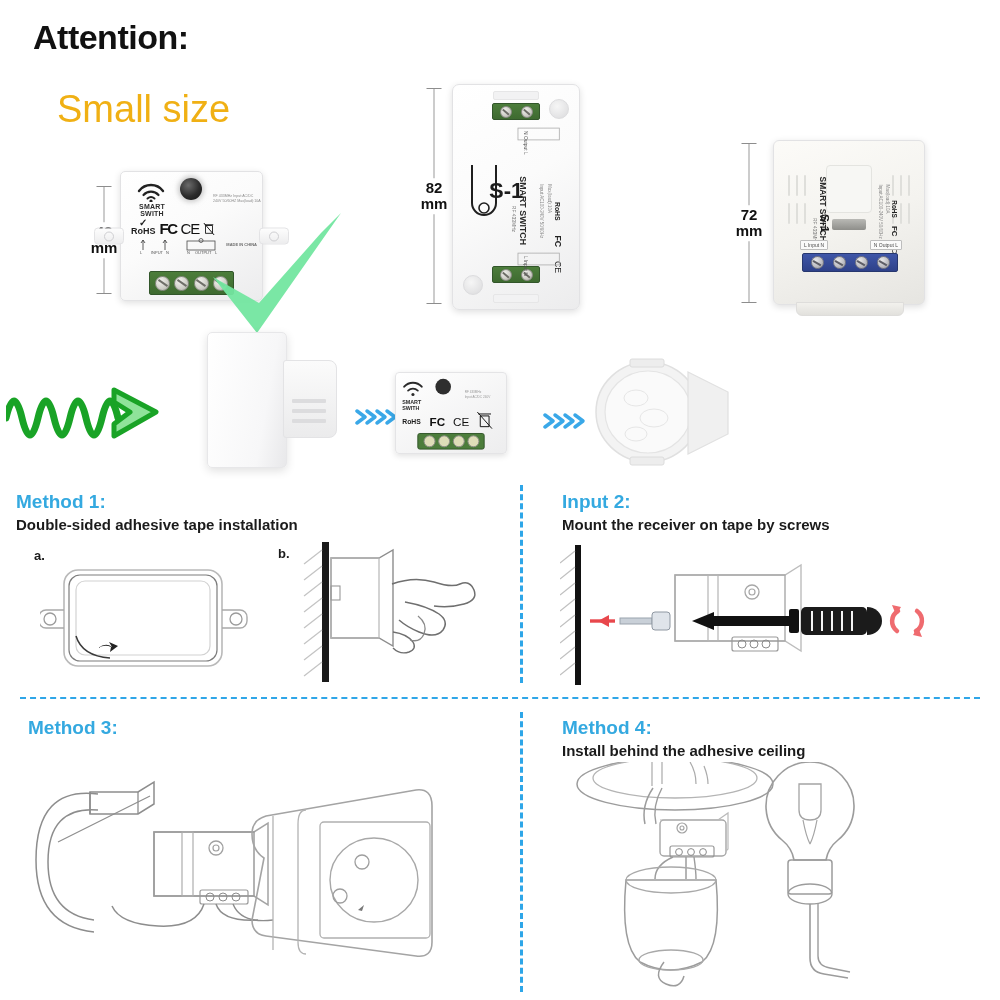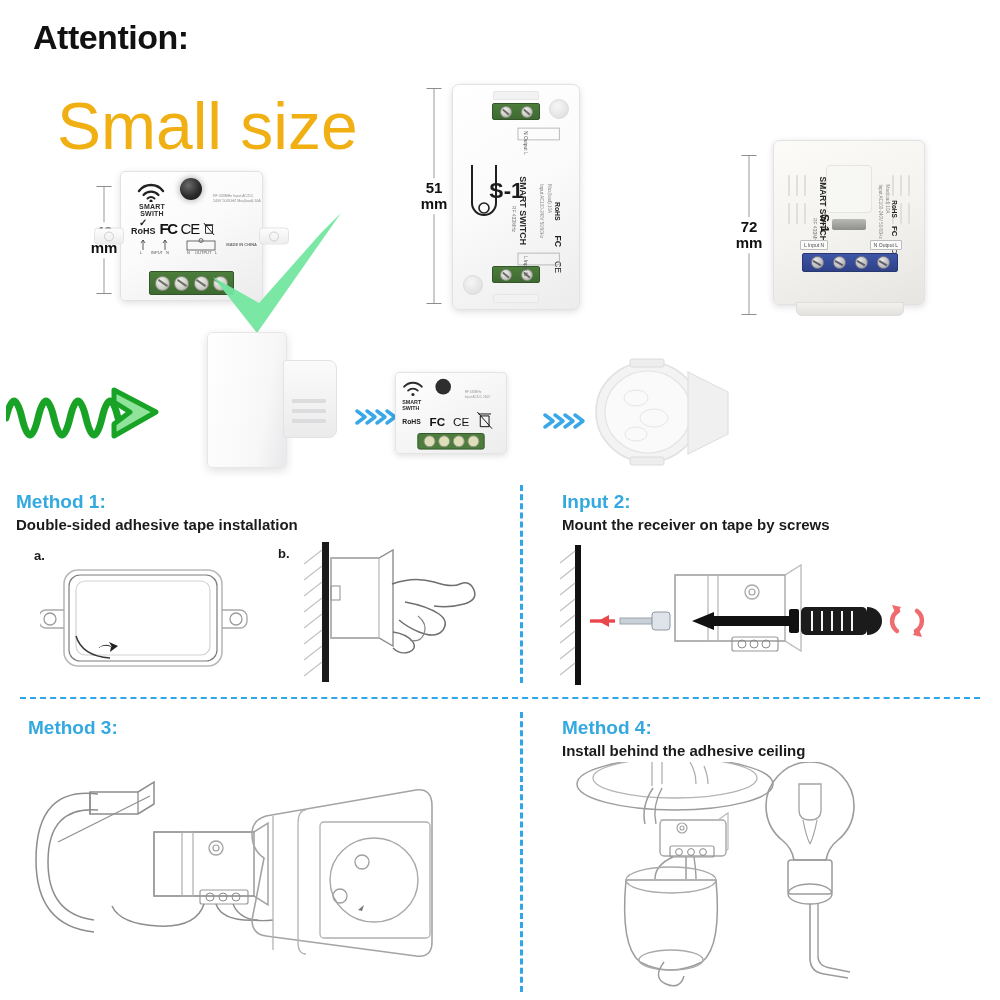--- a/index.html
+++ b/index.html
@@ -13,21 +13,21 @@
   .page { position: relative; width: 1000px; height: 1000px; background:#fff; }
 
   
   .attention {
     position: absolute; left: 33px; top: 18px;
     font-size: 34px; font-weight: 700; color: #111;
     letter-spacing: -0.5px;
   }
   .smallsize {
     position: absolute; left: 57px; top: 88px;
-    font-size: 66px; font-weight: 400; color: #f0b014;
+    font-size: 38px; font-weight: 400; color: #f0b014;
     letter-spacing: 0px;
   }
 
   
   .dim { position: absolute; }
   .dim .line {
     position: absolute; left: 50%; top: 0; width: 1px; height: 100%;
     background: #9a9a9a; transform: translateX(-50%);
   }
   .dim .cap {
@@ -39,21 +39,21 @@
   .dim .val {
     position: absolute; left: 50%; top: 50%;
     transform: translate(-50%, -50%);
     background: #fff; padding: 2px 4px;
     font-size: 15px; font-weight: 700; color: #111;
     line-height: 1.05; text-align: center; white-space: pre-line;
   }
 
   #dim-42 { left: 84px;  top: 186px; width: 40px; height: 108px; }
   #dim-82 { left: 414px; top: 88px;  width: 40px; height: 216px; }
-  #dim-72 { left: 729px; top: 155px; width: 40px; height: 160px; }
+  #dim-72 { left: 729px; top: 143px; width: 40px; height: 160px; }
 
   
   .dev {
     position: absolute;
     background: linear-gradient(150deg,#ffffff 0%,#fbfbfb 45%,#ececed 100%);
     border: 1px solid #e2e2e4;
     border-radius: 5px;
     box-shadow: 0 2px 7px rgba(0,0,0,.13);
   }
   .wing {
@@ -282,21 +282,21 @@
     <div class="line"></div>
     <div class="cap top"></div>
     <div class="cap bot"></div>
     <div class="val">42
 mm</div>
   </div>
   <div class="dim" id="dim-82">
     <div class="line"></div>
     <div class="cap top"></div>
     <div class="cap bot"></div>
-    <div class="val">51
+    <div class="val">82
 mm</div>
   </div>
   <div class="dim" id="dim-72">
     <div class="line"></div>
     <div class="cap top"></div>
     <div class="cap bot"></div>
     <div class="val">72
 mm</div>
   </div>
 

